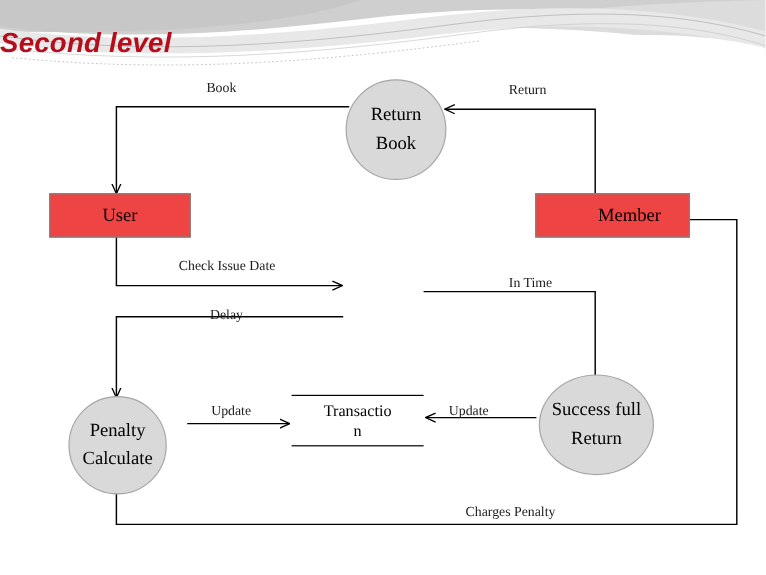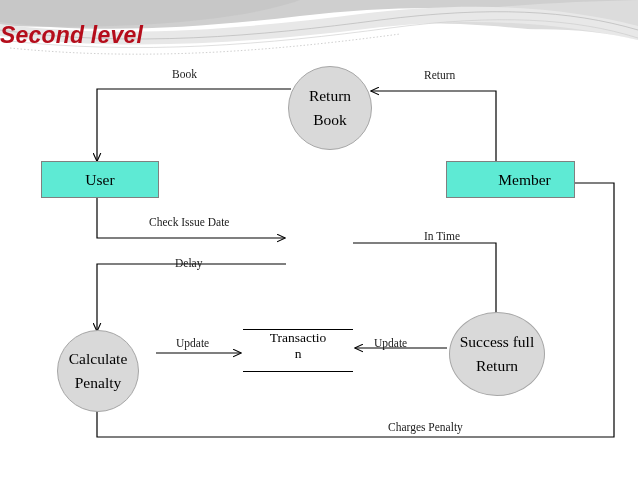--- a/index.html
+++ b/index.html
@@ -59,31 +59,31 @@
     color: #000000;
   }
   .circle {
     border-radius: 50%;
     background: #d9d9d9;
     border: 1px solid #a6a6a6;
     font-size: 15.5px;
     line-height: 1.55;
   }
   .rect {
-    background: #5eead4;
+    background: #ef4444;
     border: 1px solid #808080;
     font-size: 15.5px;
   }
   .store {
     background: transparent;
     border-top: 1.3px solid #000000;
     border-bottom: 1.3px solid #000000;
     font-size: 13.5px;
     line-height: 1.18;
-    align-items: flex-start;
+    align-items: center;
   }
 
   
   .elabel {
     position: absolute;
     z-index: 4;
     font-size: 11.5px;
     color: #1a1a1a;
     white-space: nowrap;
     background: transparent;
@@ -148,22 +148,22 @@
     <span>User</span>
   </div>
 
   <div class="node rect" style="left:446px; top:161px; width:99px; height:35px;padding-left:28px;">
     <span>Member</span>
   </div>
 
 
   <div class="node circle" style="left:57px; top:330px; width:80px; height:80px;">
     <div>
+      <div>Penalty</div>
       <div>Calculate</div>
-      <div>Penalty</div>
     </div>
   </div>
 
   <div class="node circle" style="left:449px; top:312px; width:94px; height:82px;">
     <div>
       <div>Success full</div>
       <div>Return</div>
     </div>
   </div>
 

